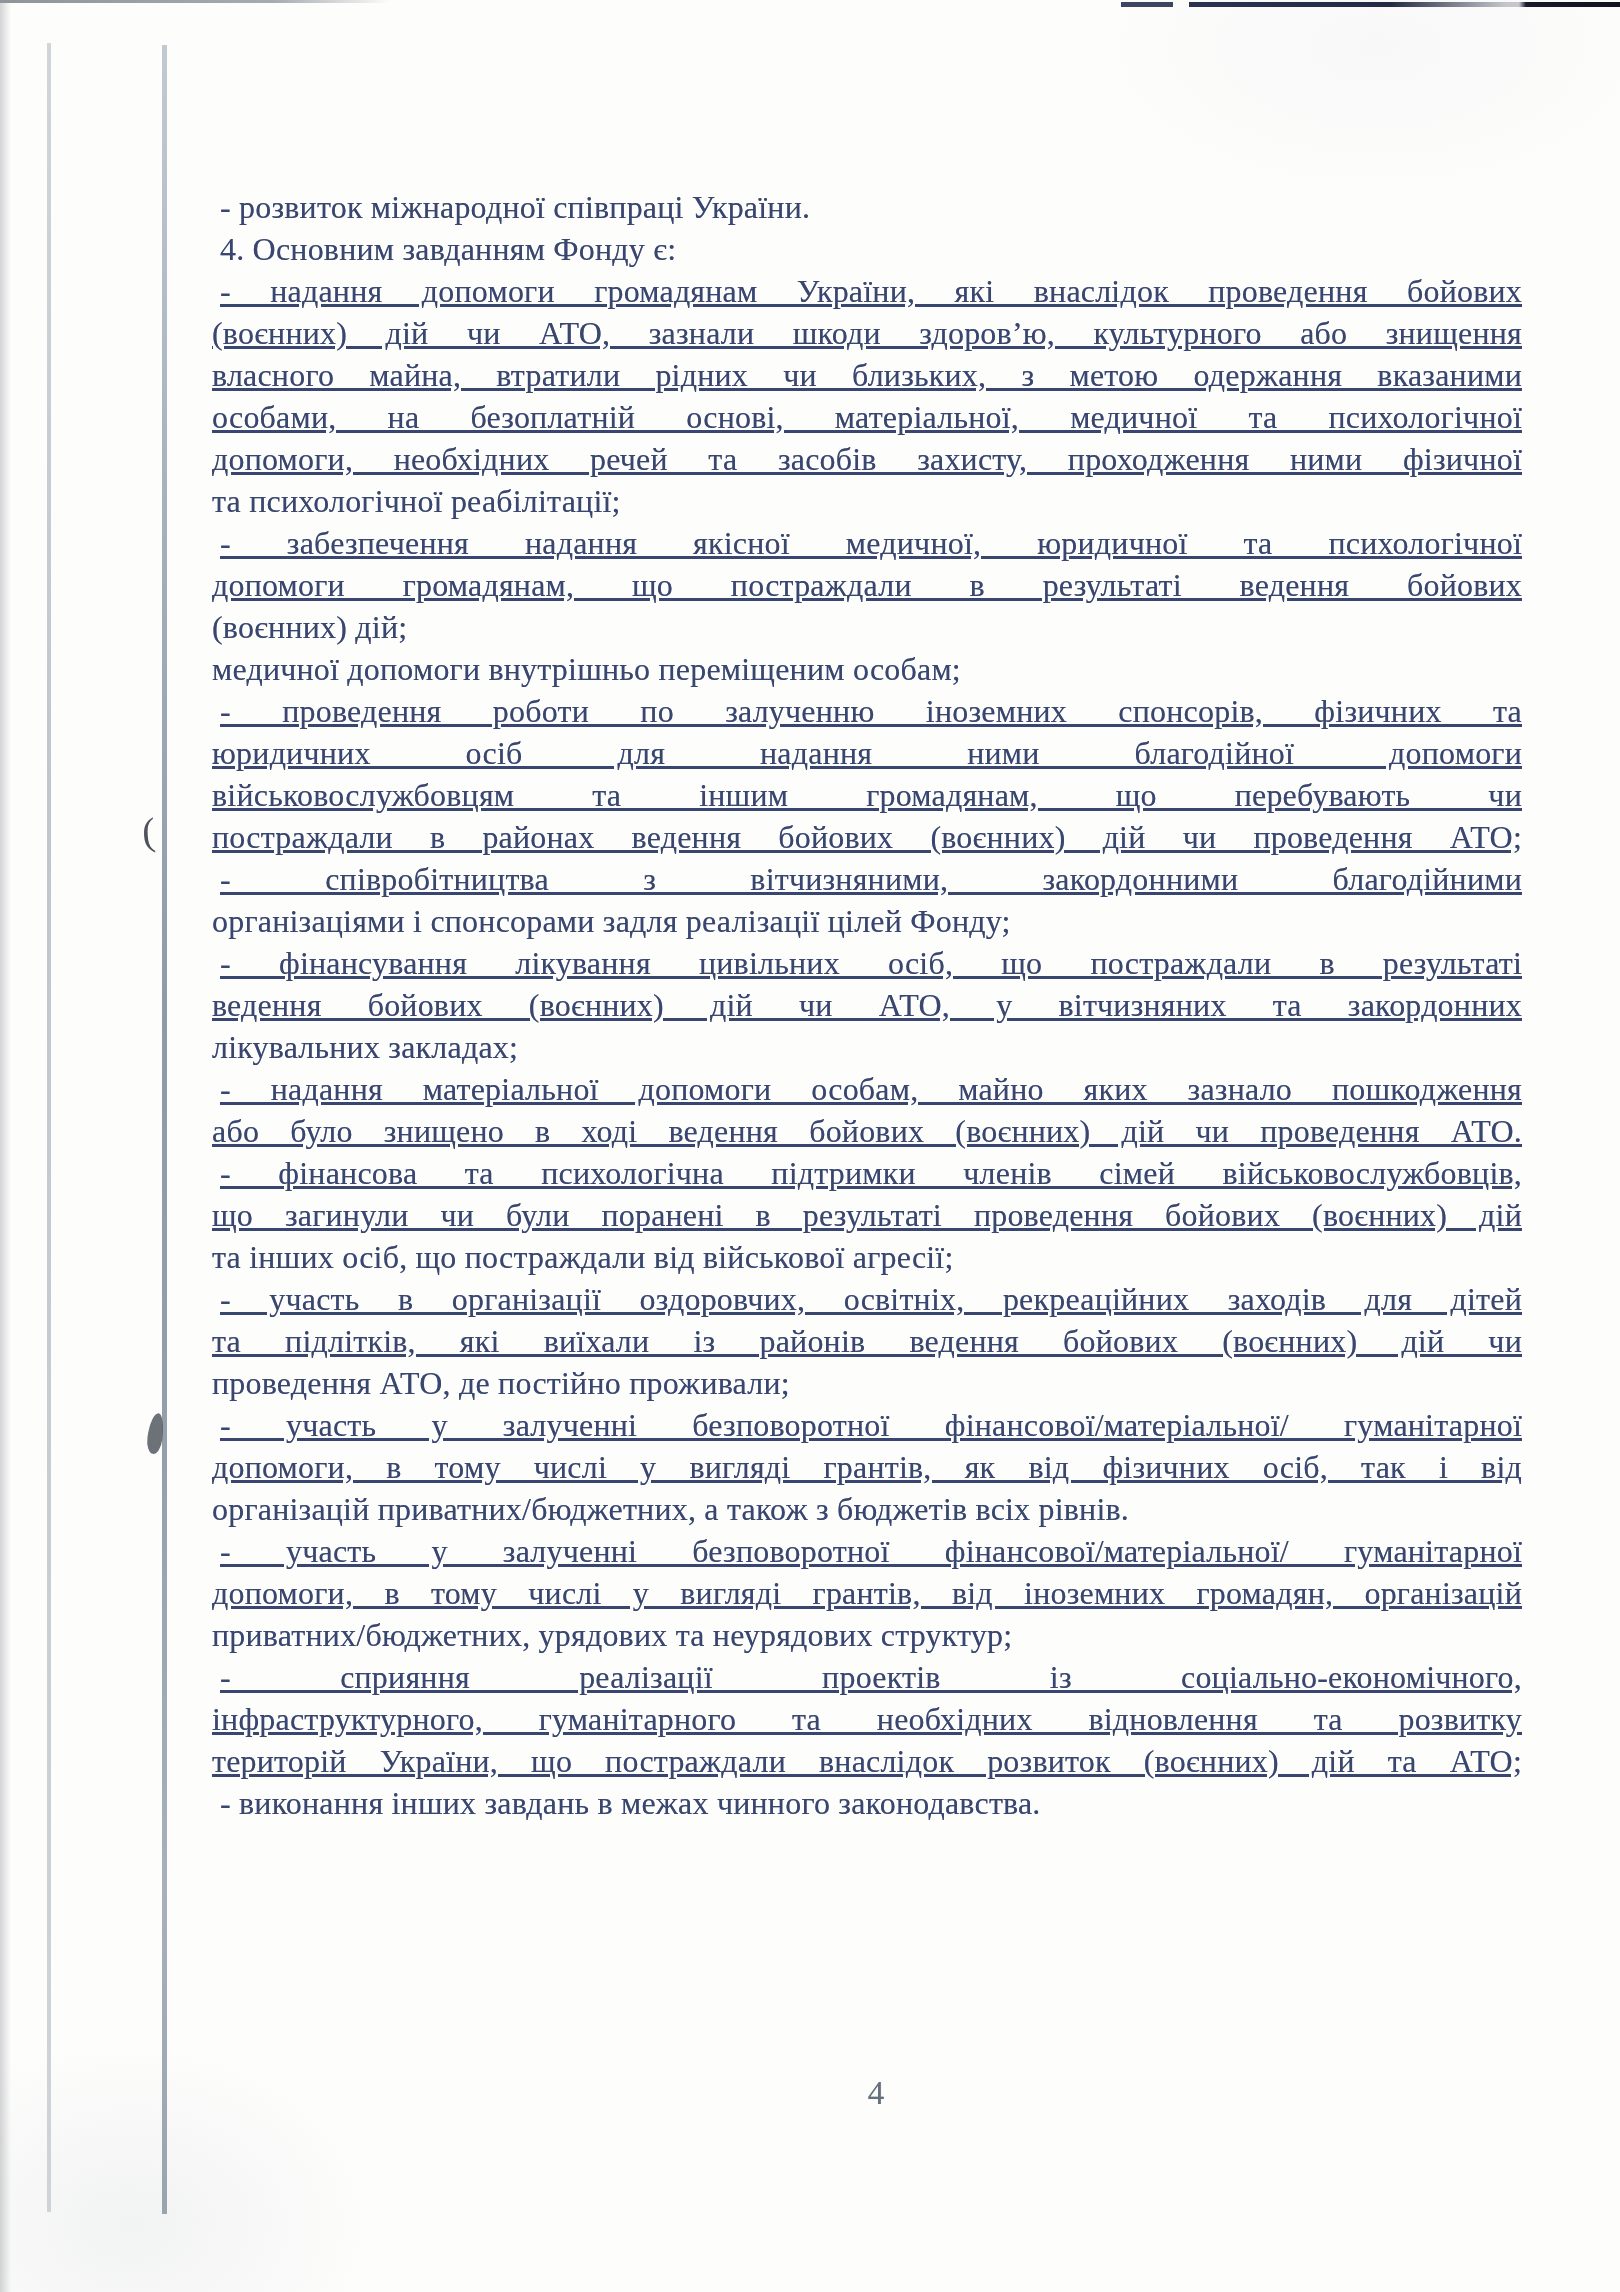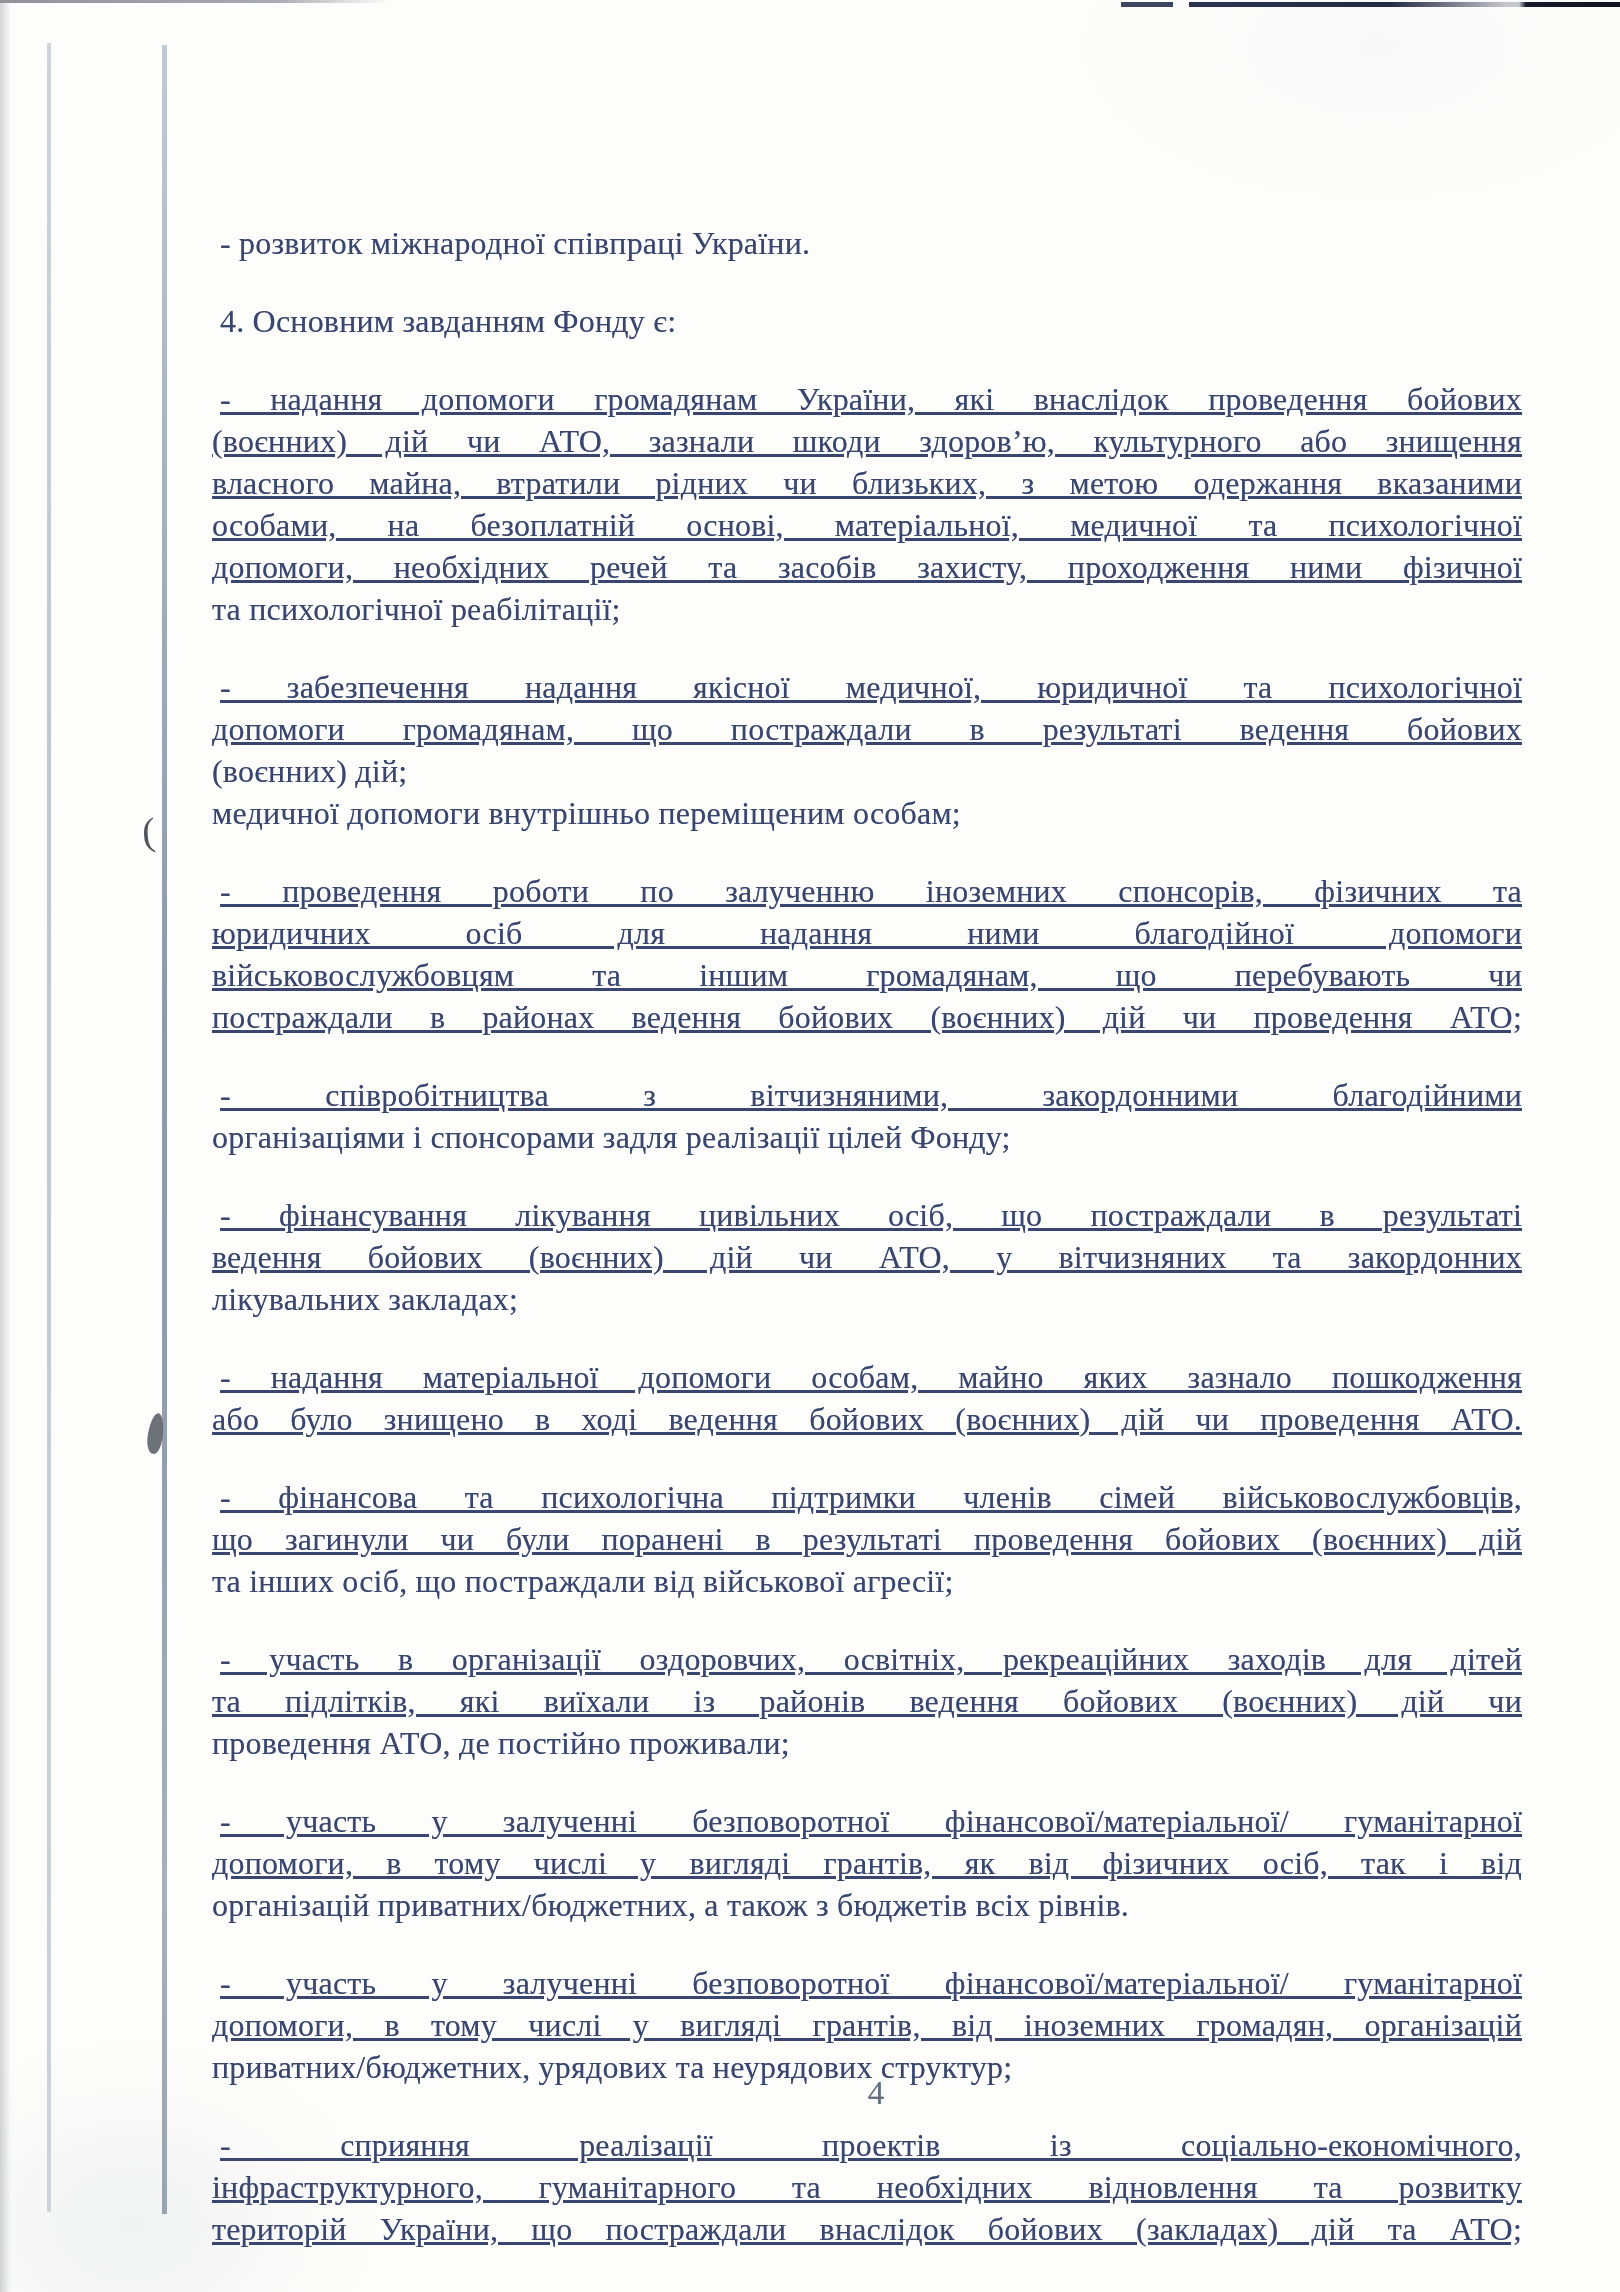--- a/index.html
+++ b/index.html
@@ -48,21 +48,21 @@
     border-radius:55% 45% 50% 50% / 62% 62% 38% 38%;
   }
   .textblock {
     position:absolute; left:212px; top:186px; width:1310px;
     color:#384670;
     font-size:32px; line-height:42px; letter-spacing:0.2px;
     text-shadow:0 0 0.6px rgba(56,70,112,0.55);
   }
   .ln  { height:42px; }
   .j   { text-align:justify; text-align-last:justify;text-decoration:underline; }
-  .ind { text-indent:8px;margin-top:36px; }
+  .ind { text-indent:8px; }
   .pageno {
     position:absolute; left:212px; top:2072px; width:1310px; height:42px;
     text-align:center; padding-left:18px; box-sizing:border-box;
     color:#66707d; font-size:33px; line-height:42px;
     text-shadow:0 0 0.7px rgba(102,112,125,0.5);
   }
 </style>
 </head>
 <body>
 
@@ -107,20 +107,20 @@
     <div class="ln j">та підлітків, які виїхали із районів ведення бойових (воєнних) дій чи</div>
     <div class="ln">проведення АТО, де постійно проживали;</div>
     <div class="ln ind j">- участь у залученні безповоротної фінансової/матеріальної/ гуманітарної</div>
     <div class="ln j">допомоги, в тому числі у вигляді грантів, як від фізичних осіб, так і від</div>
     <div class="ln">організацій приватних/бюджетних, а також з бюджетів всіх рівнів.</div>
     <div class="ln ind j">- участь у залученні безповоротної фінансової/матеріальної/ гуманітарної</div>
     <div class="ln j">допомоги, в тому числі у вигляді грантів, від іноземних громадян, організацій</div>
     <div class="ln">приватних/бюджетних, урядових та неурядових структур;</div>
     <div class="ln ind j">- сприяння реалізації проектів із соціально-економічного,</div>
     <div class="ln j">інфраструктурного, гуманітарного та необхідних відновлення та розвитку</div>
-    <div class="ln j">територій України, що постраждали внаслідок бойових (закладах) дій та АТО;</div>
+    <div class="ln j">територій України, що постраждали внаслідок розвиток (воєнних) дій та АТО;</div>
     <div class="ln ind">- виконання інших завдань в межах чинного законодавства.</div>
   </div>
 
   <div class="pageno">4</div>
 
 </div>
 
 
 </body></html>

